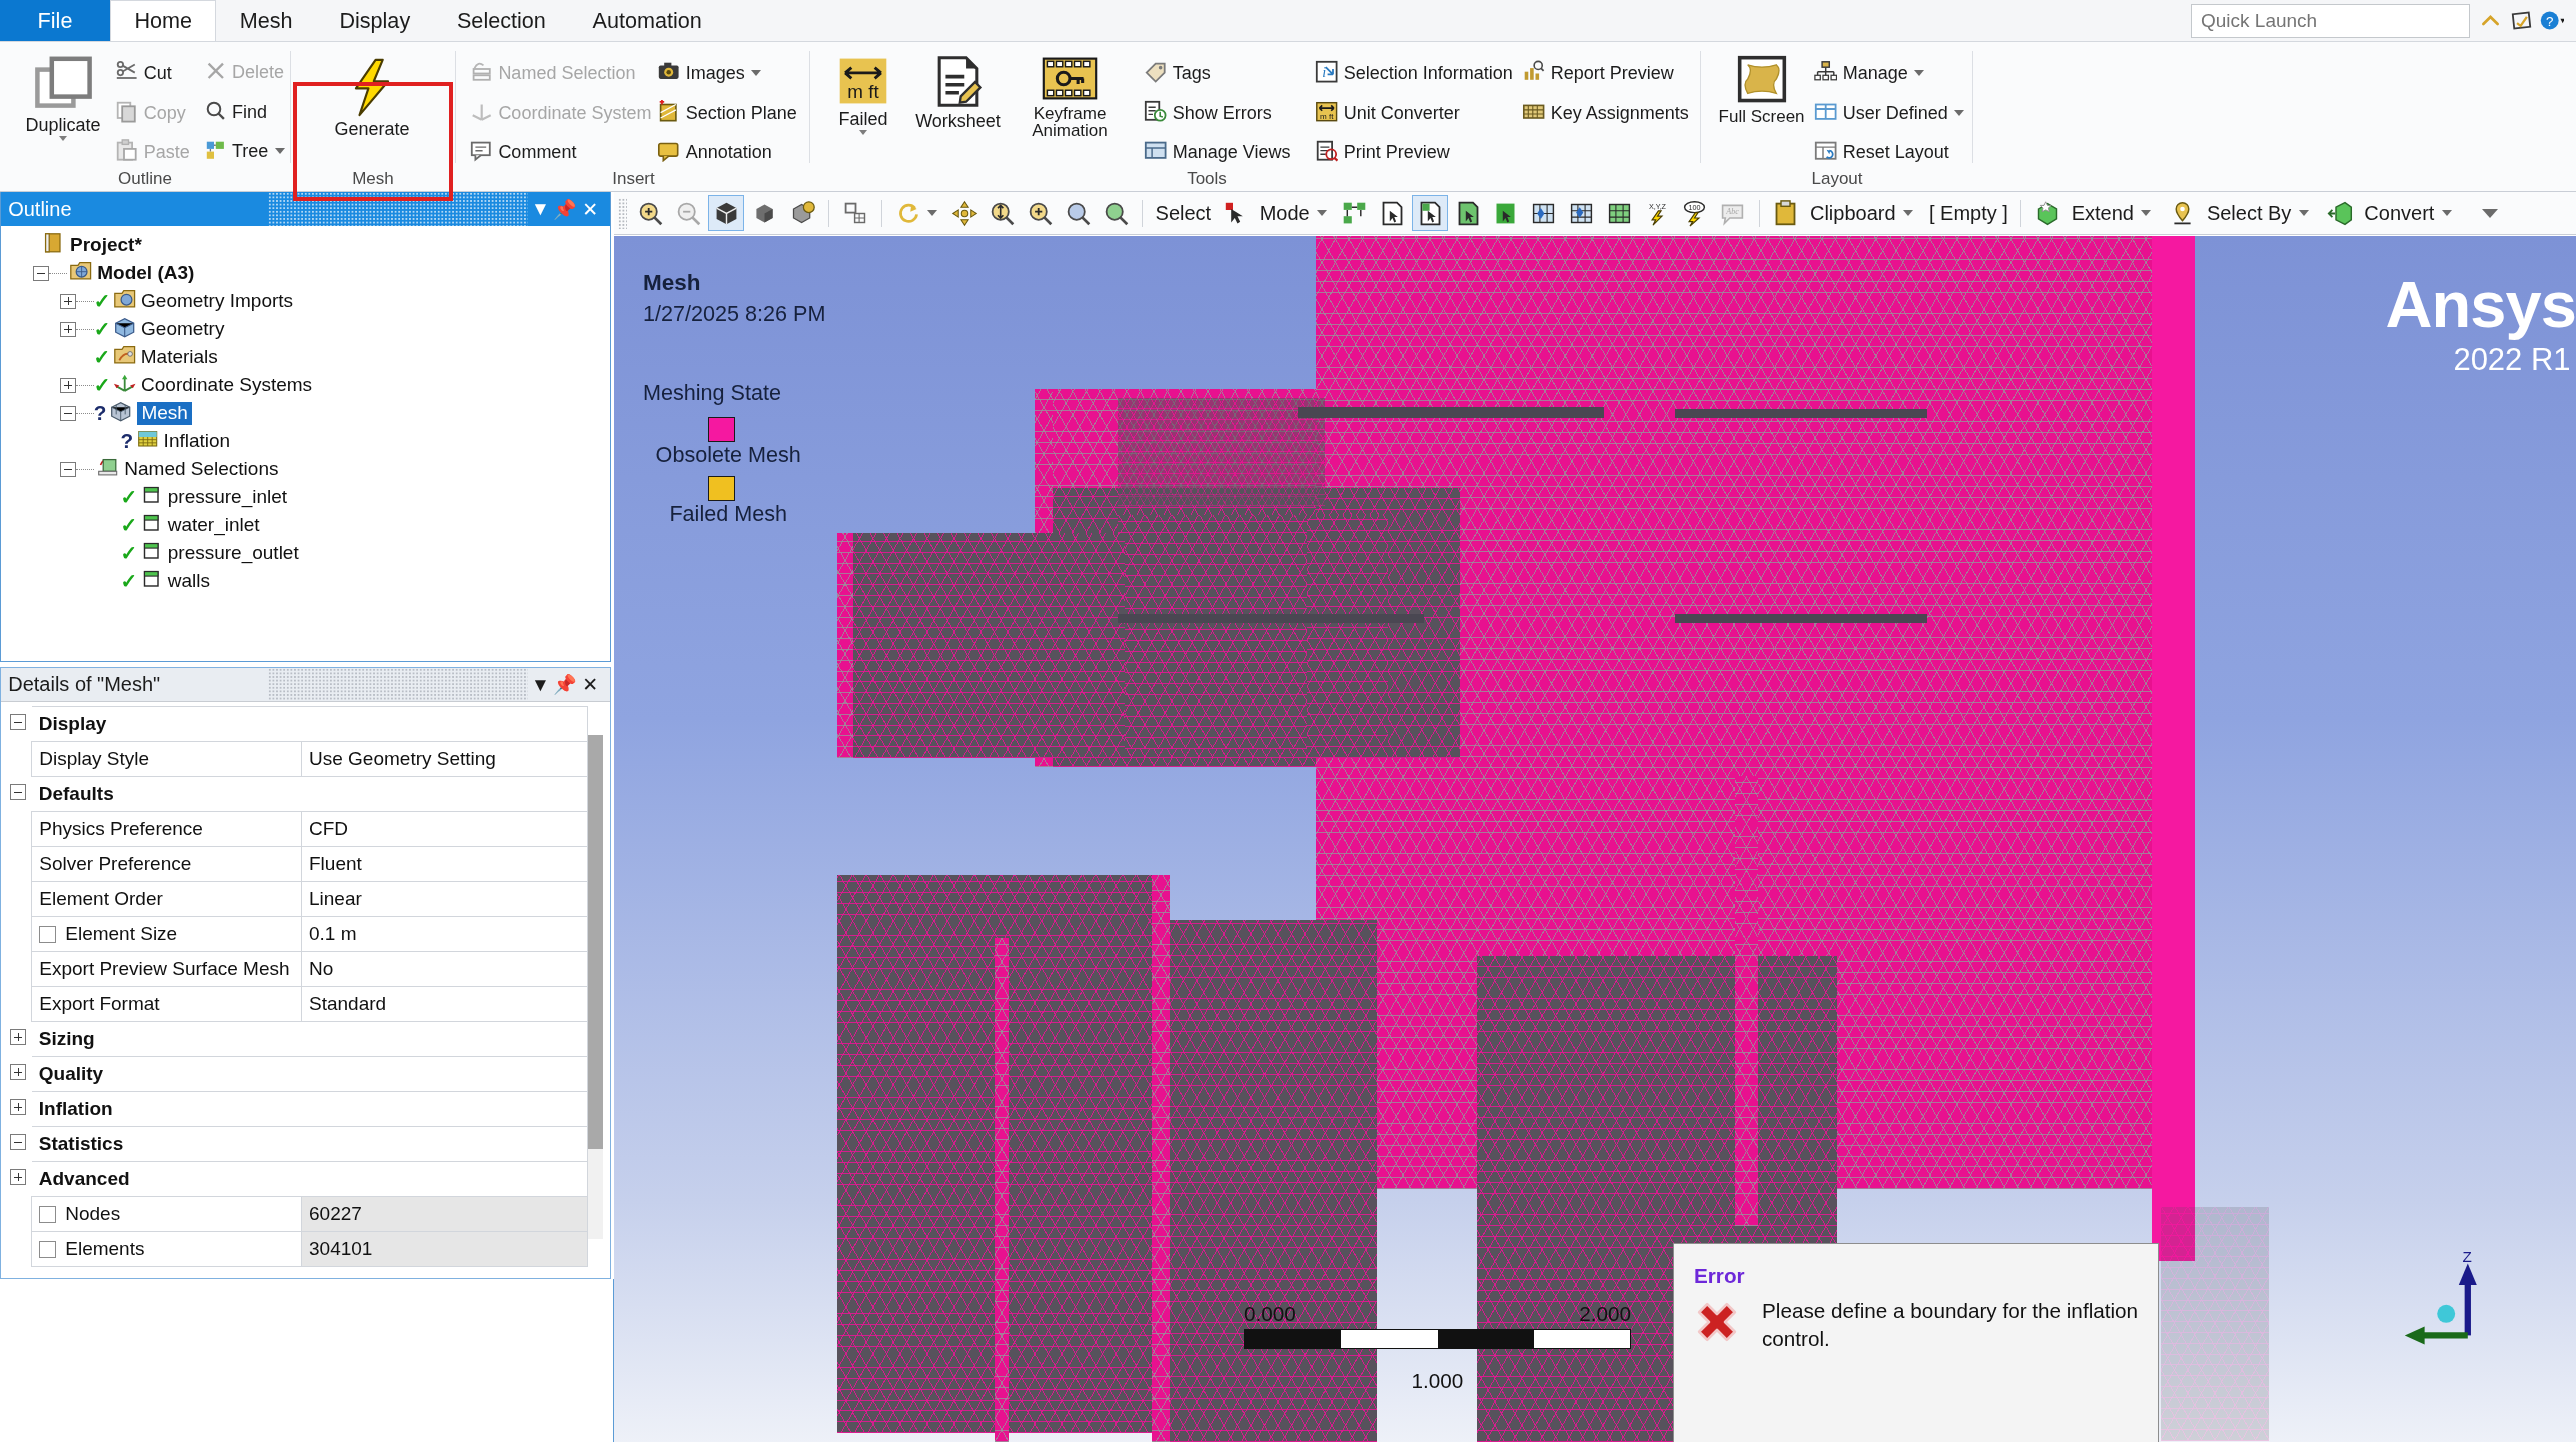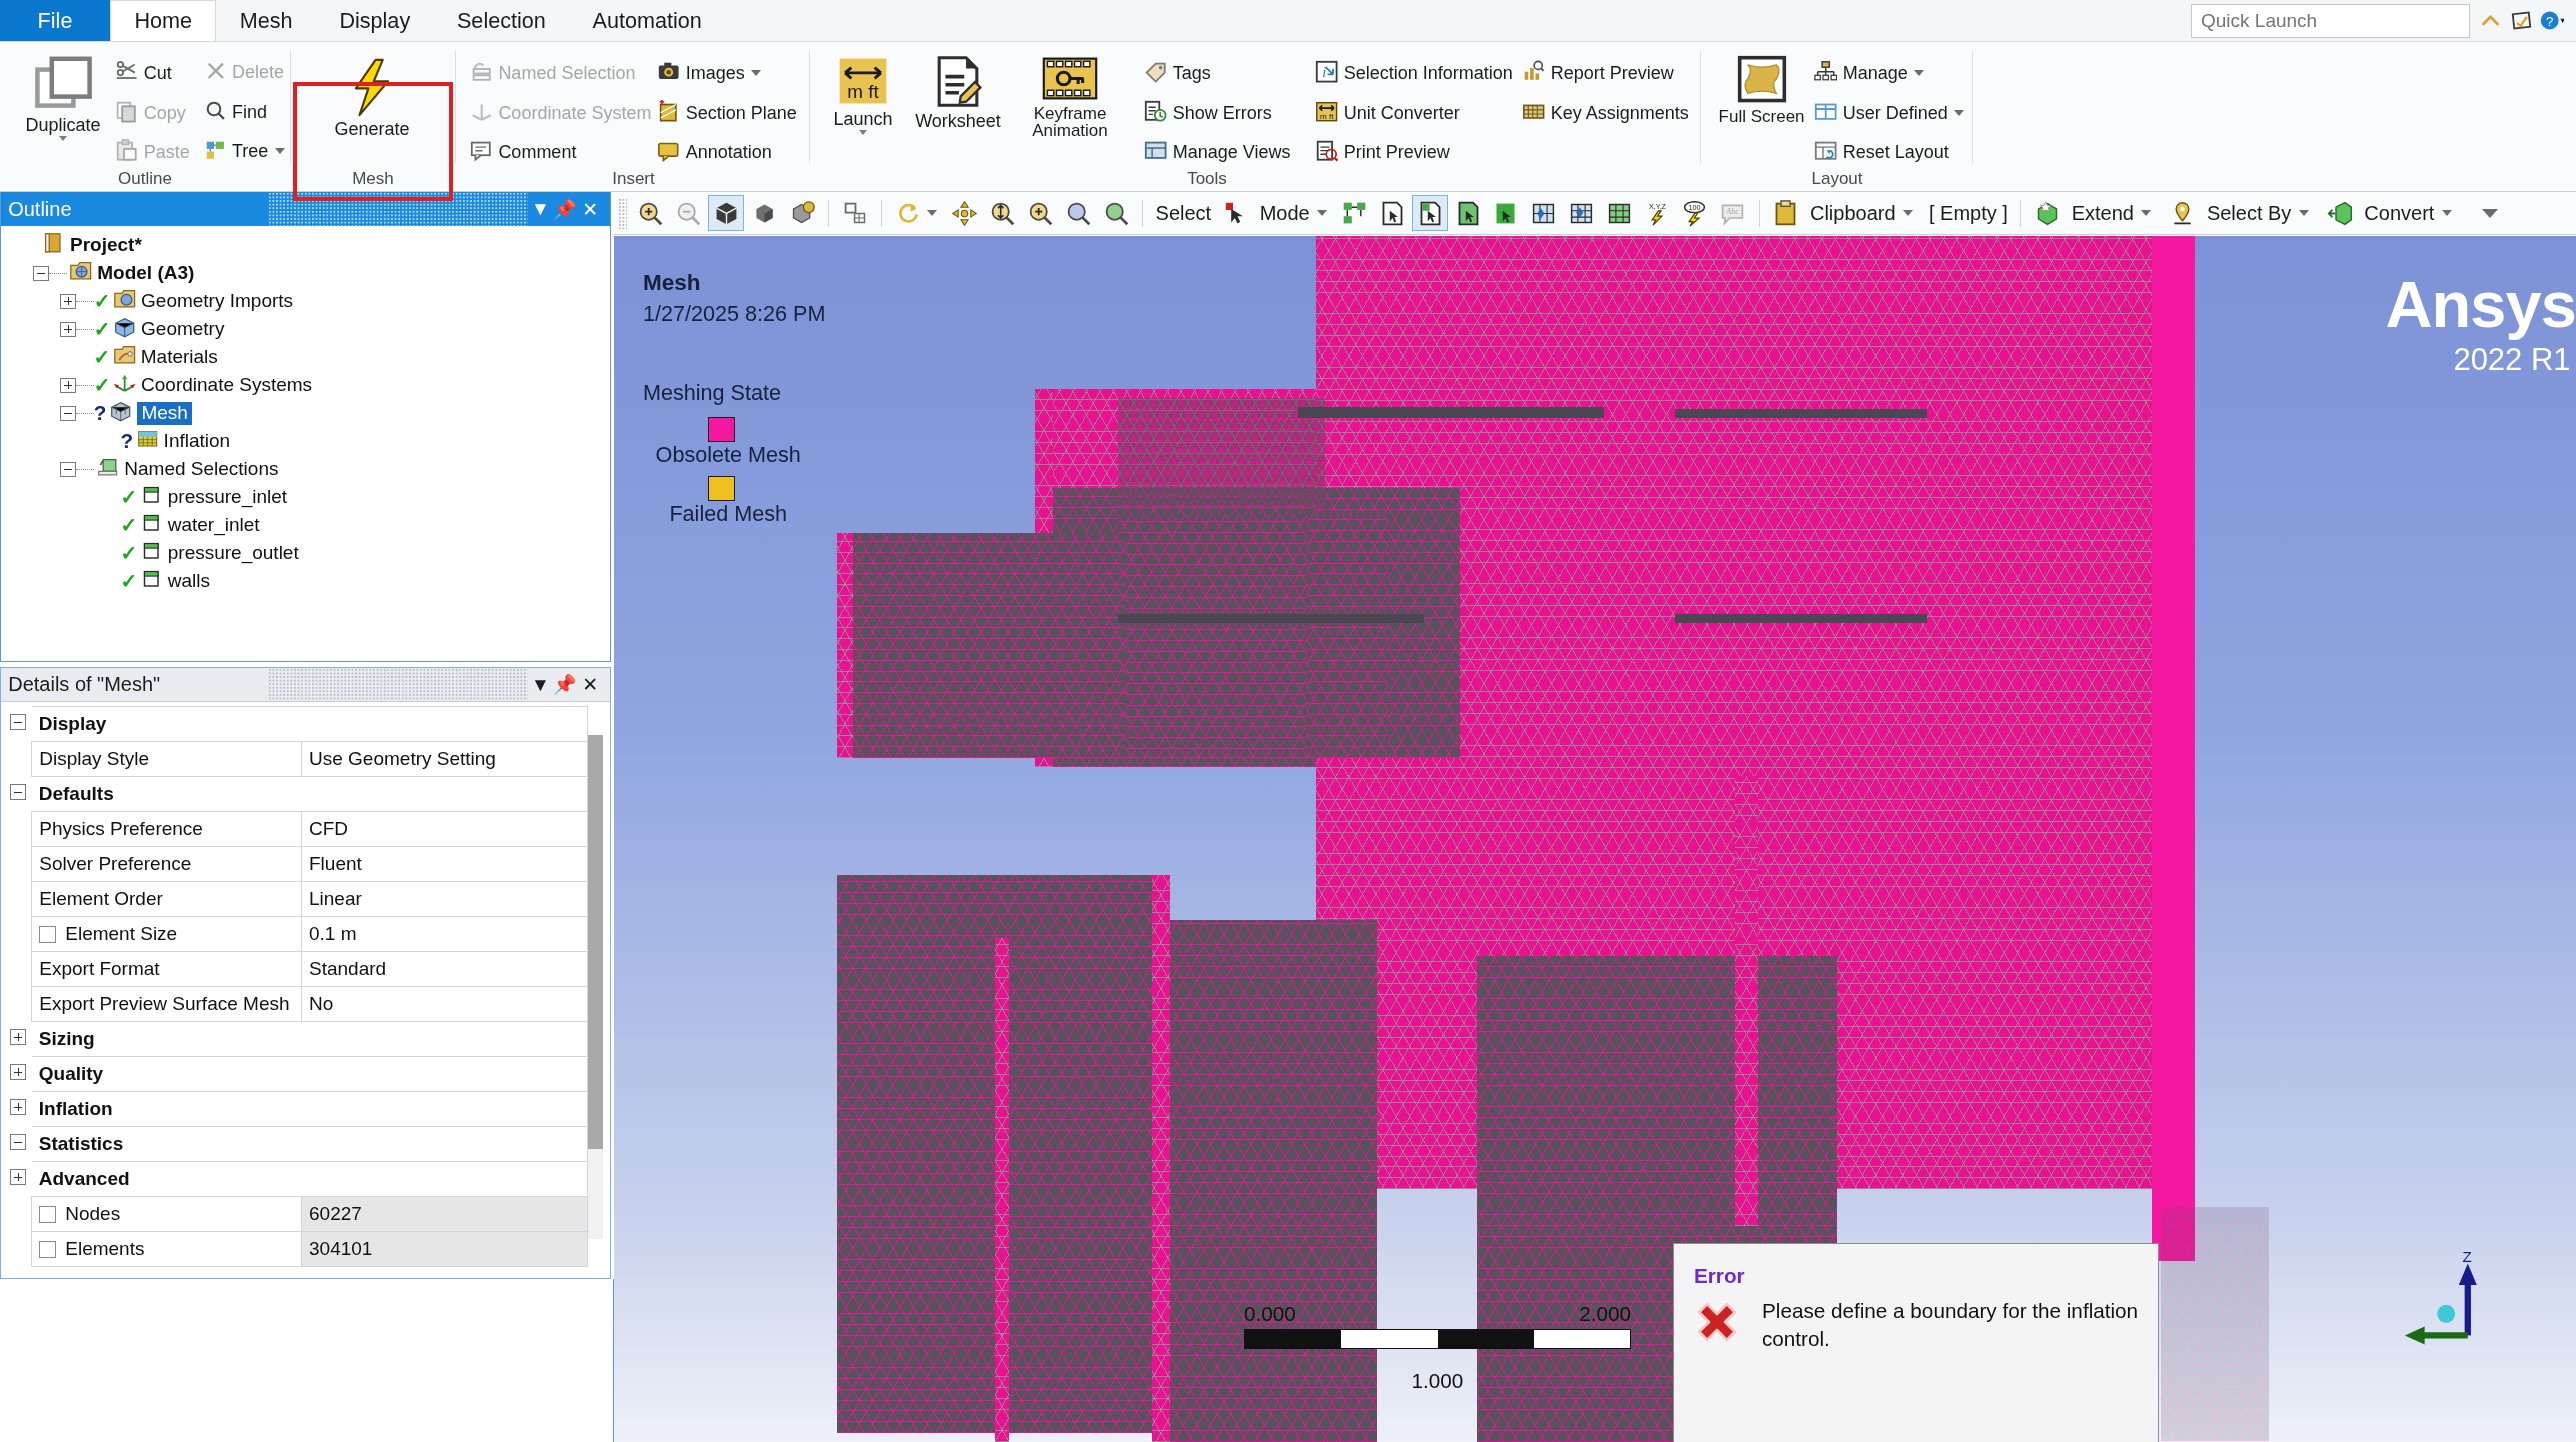--- a/index.html
+++ b/index.html
@@ -472,21 +472,21 @@
 
   <div class="rgroup" style="left:811px; width:901px;">
     <div class="bigbtn" style="left:12.6px; top:12.6px; width:79px;">
       <span class="ico">
         <svg width="54" height="52" viewBox="0 0 60 58">
           <rect x="4" y="4" width="52" height="50" fill="#e8c350"></rect>
           <path d="M10 20 H50 M10 20 L17 14 M10 20 L17 26 M50 20 L43 14 M50 20 L43 26" stroke="#1a1a1a" stroke-width="3.2" fill="none"></path>
           <text x="30" y="48" font-size="21" font-family="Liberation Sans" text-anchor="middle" fill="#1a1a1a">m ft</text>
         </svg>
       </span>
-      <span class="lbl">Launch</span>
+      <span class="lbl">Failed</span>
       <span class="caret-sm"></span>
     </div>
 
     <div class="bigbtn" style="left:94px; top:12.6px; width:106px;">
       <span class="ico">
         <svg width="52" height="54" viewBox="0 0 58 60">
           <path d="M8 3 H38 L50 15 V56 H8 Z" fill="#fff" stroke="#2e2e2e" stroke-width="3.4"></path>
           <path d="M38 3 V15 H50" fill="#2e2e2e"></path>
           <path d="M15 24 H36 M15 33 H36 M15 42 H30" stroke="#2e2e2e" stroke-width="4"></path>
           <path d="M48 30 L54 36 L38 52 L31 53 L32 46 Z" fill="#e8c350" stroke="#2e2e2e" stroke-width="2.6"></path>
@@ -850,27 +850,27 @@
             <td class="k"><span>Element Order</span></td>
             <td class="v">Linear</td>
           </tr>
           <tr>
             <td class="expcell"></td>
             <td class="k"><span class="cbox"></span><span>Element Size</span></td>
             <td class="v">0.1 m</td>
           </tr>
           <tr>
             <td class="expcell"></td>
+            <td class="k"><span>Export Preview Surface Mesh</span></td>
+            <td class="v">No</td>
+          </tr>
+          <tr>
+            <td class="expcell"></td>
             <td class="k"><span>Export Format</span></td>
             <td class="v">Standard</td>
-          </tr>
-          <tr>
-            <td class="expcell"></td>
-            <td class="k"><span>Export Preview Surface Mesh</span></td>
-            <td class="v">No</td>
           </tr>
           <tr class="section">
             <td class="expcell"><span class="expander plus" style="display:inline-block"></span></td>
             <td colspan="2">Sizing</td>
           </tr>
           <tr class="section">
             <td class="expcell"><span class="expander plus" style="display:inline-block"></span></td>
             <td colspan="2">Quality</td>
           </tr>
           <tr class="section">

